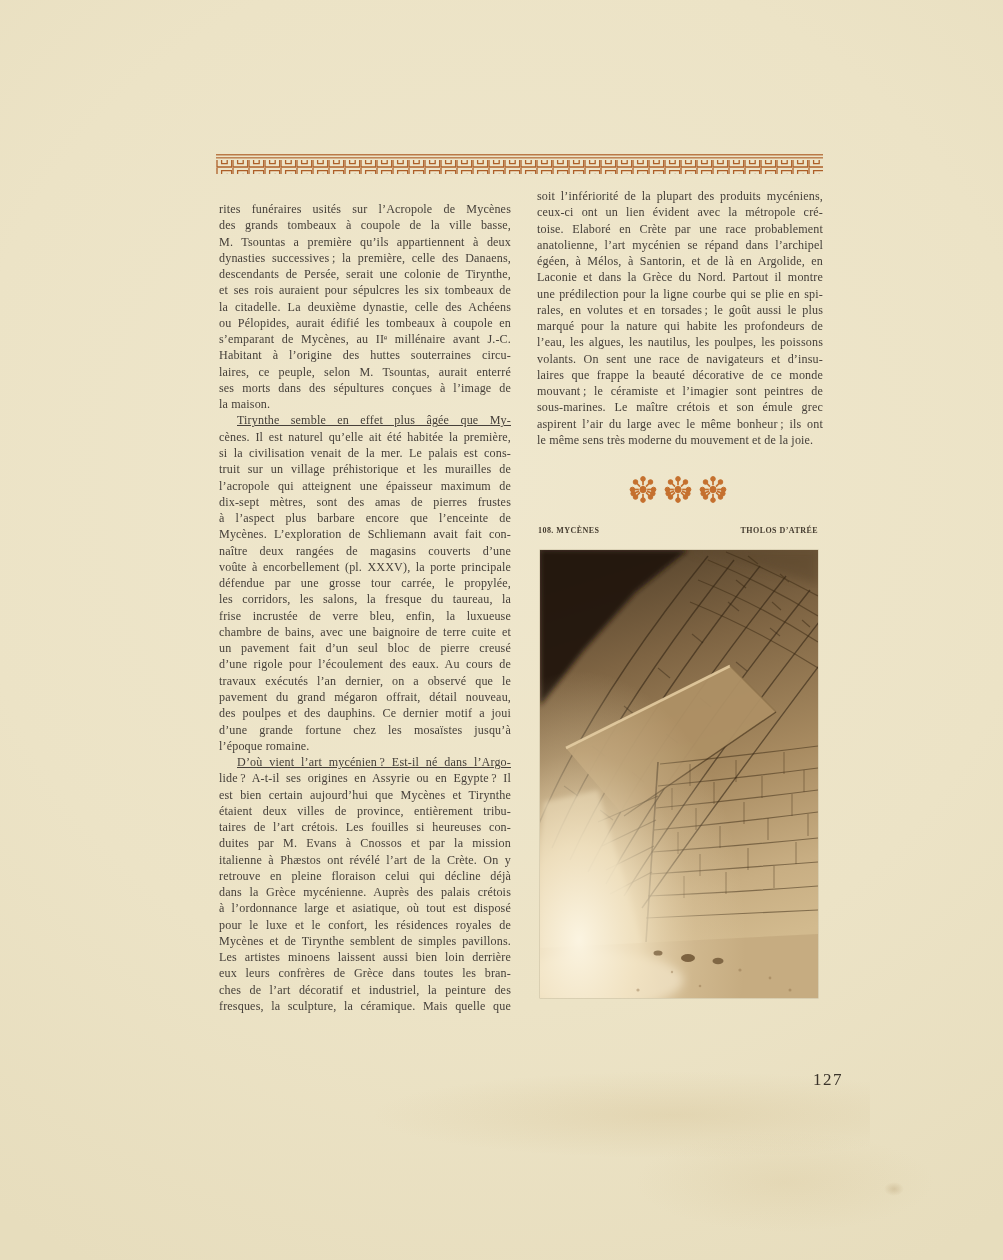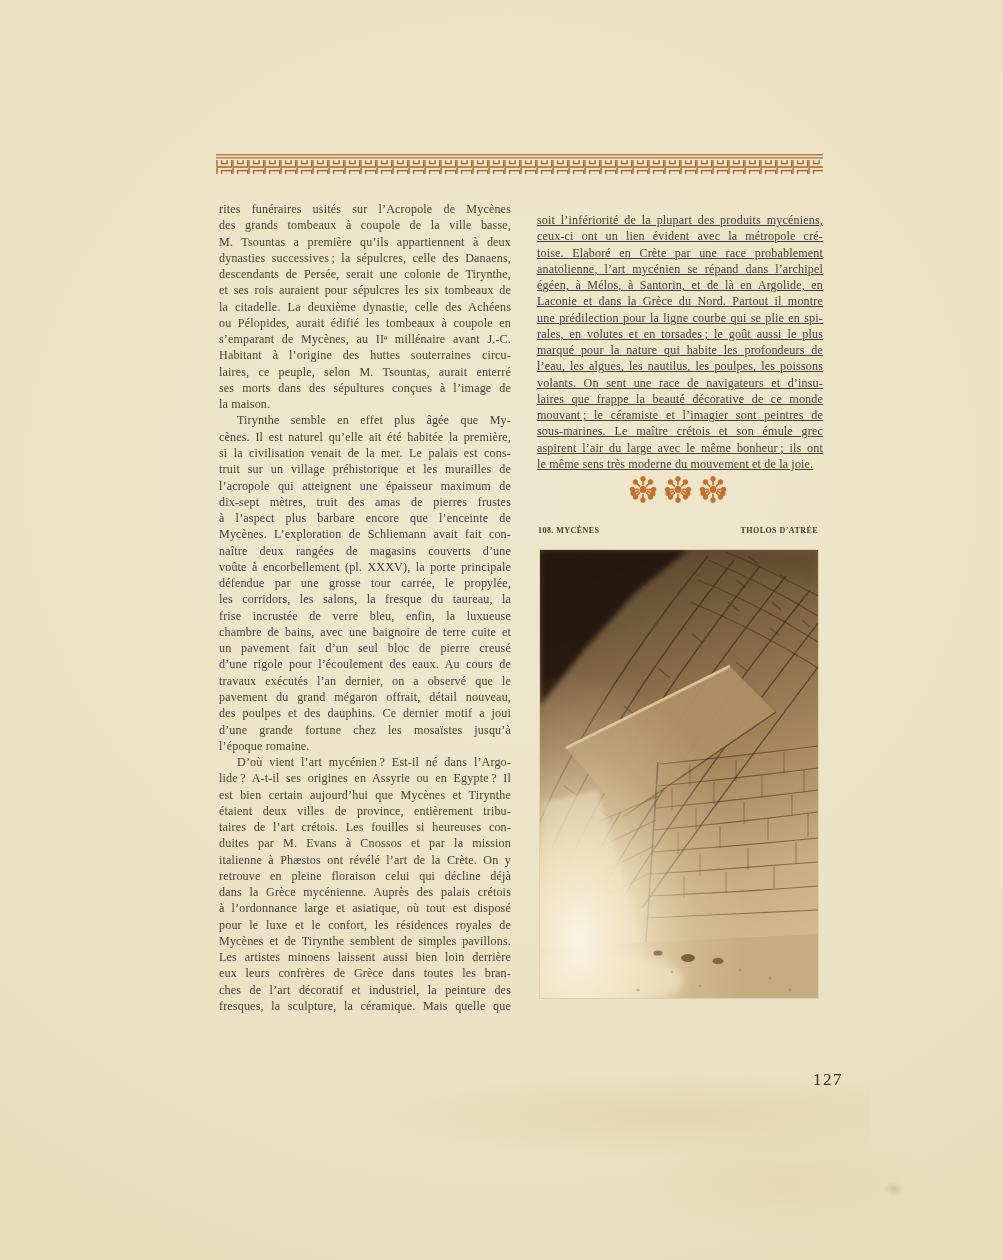--- a/index.html
+++ b/index.html
@@ -17,25 +17,25 @@
     background:radial-gradient(60% 55% at 72% 48%, rgba(199,172,118,.22), rgba(199,172,118,0) 72%);}
   .stain-b{left:590px;top:1130px;width:390px;height:130px;
     background:radial-gradient(55% 55% at 50% 40%, rgba(203,177,124,.16), rgba(203,177,124,0) 70%);}
   .stain-c{left:884px;top:1182px;width:20px;height:14px;border-radius:50%;
     background:radial-gradient(closest-side, rgba(160,128,78,.25), rgba(160,128,78,0));}
 
   .meander{position:absolute;left:216px;top:154px;width:607px;height:20px;}
 
   .col{position:absolute;color:var(--ink,#46403a);font-size:12.1px;letter-spacing:.15px;}
   .col-left{left:219px;top:201px;width:292px;}
-  .col-right{left:537px;top:212px;width:286px;text-decoration:underline;}
+  .col-right{left:537px;top:188px;width:286px;}
   .line{height:16.28px;line-height:16.28px;overflow:hidden;
     text-align:justify;text-align-last:justify;white-space:normal;}
   .line.last{text-align-last:left;}
-  .para.indent .line:first-child{text-indent:18px;}
+  .para.indent .line:first-child{text-indent:18px;text-decoration:underline;}
 
   .ornament{position:absolute;left:537px;top:473px;width:281px;height:32px;
     display:flex;justify-content:center;align-items:center;gap:5px;}
   .rosette{width:30px;height:31px;}
 
   .caption-row{position:absolute;left:538px;top:526px;width:280px;
     display:flex;justify-content:space-between;align-items:center;
     font-size:8px;font-weight:700;letter-spacing:.45px;color:#443b2f;}
 
   .photo{position:absolute;left:540px;top:550px;width:278px;height:448px;
@@ -67,38 +67,38 @@
     <rect class="gk-fill" x="0" y="0.2" width="607" height="1.2"></rect>
     <rect class="gk-fill" x="0" y="3.3" width="607" height="1.1"></rect>
     <rect x="0" y="6" width="607" height="14" fill="url(#gk)"></rect>
   </svg>
 
   <div class="col col-left">
       <div class="para">
         <div class="line">rites funéraires usités sur l’Acropole de Mycènes</div>
         <div class="line">des grands tombeaux à coupole de la ville basse,</div>
         <div class="line">M. Tsountas a première qu’ils appartiennent à deux</div>
-        <div class="line">dynasties successives ; la sépulcres, celle des Danaens,</div>
+        <div class="line">dynasties successives ; la première, celle des Danaens,</div>
         <div class="line">descendants de Persée, serait une colonie de Tirynthe,</div>
         <div class="line">et ses rois auraient pour sépulcres les six tombeaux de</div>
         <div class="line">la citadelle. La deuxième dynastie, celle des Achéens</div>
         <div class="line">ou Pélopides, aurait édifié les tombeaux à coupole en</div>
         <div class="line">s’emparant de Mycènes, au IIᵉ millénaire avant J.-C.</div>
         <div class="line">Habitant à l’origine des huttes souterraines circu-</div>
         <div class="line">laires, ce peuple, selon M. Tsountas, aurait enterré</div>
         <div class="line">ses morts dans des sépultures conçues à l’image de</div>
         <div class="line last">la maison.</div>
       </div>
       <div class="para indent">
         <div class="line">Tirynthe semble en effet plus âgée que My-</div>
         <div class="line">cènes. Il est naturel qu’elle ait été habitée la première,</div>
         <div class="line">si la civilisation venait de la mer. Le palais est cons-</div>
         <div class="line">truit sur un village préhistorique et les murailles de</div>
         <div class="line">l’acropole qui atteignent une épaisseur maximum de</div>
-        <div class="line">dix-sept mètres, truit des amas de pierres frustes</div>
+        <div class="line">dix-sept mètres, sont des amas de pierres frustes</div>
         <div class="line">à l’aspect plus barbare encore que l’enceinte de</div>
         <div class="line">Mycènes. L’exploration de Schliemann avait fait con-</div>
         <div class="line">naître deux rangées de magasins couverts d’une</div>
         <div class="line">voûte à encorbellement (pl. XXXV), la porte principale</div>
         <div class="line">défendue par une grosse tour carrée, le propylée,</div>
         <div class="line">les corridors, les salons, la fresque du taureau, la</div>
         <div class="line">frise incrustée de verre bleu, enfin, la luxueuse</div>
         <div class="line">chambre de bains, avec une baignoire de terre cuite et</div>
         <div class="line">un pavement fait d’un seul bloc de pierre creusé</div>
         <div class="line">d’une rigole pour l’écoulement des eaux. Au cours de</div>

